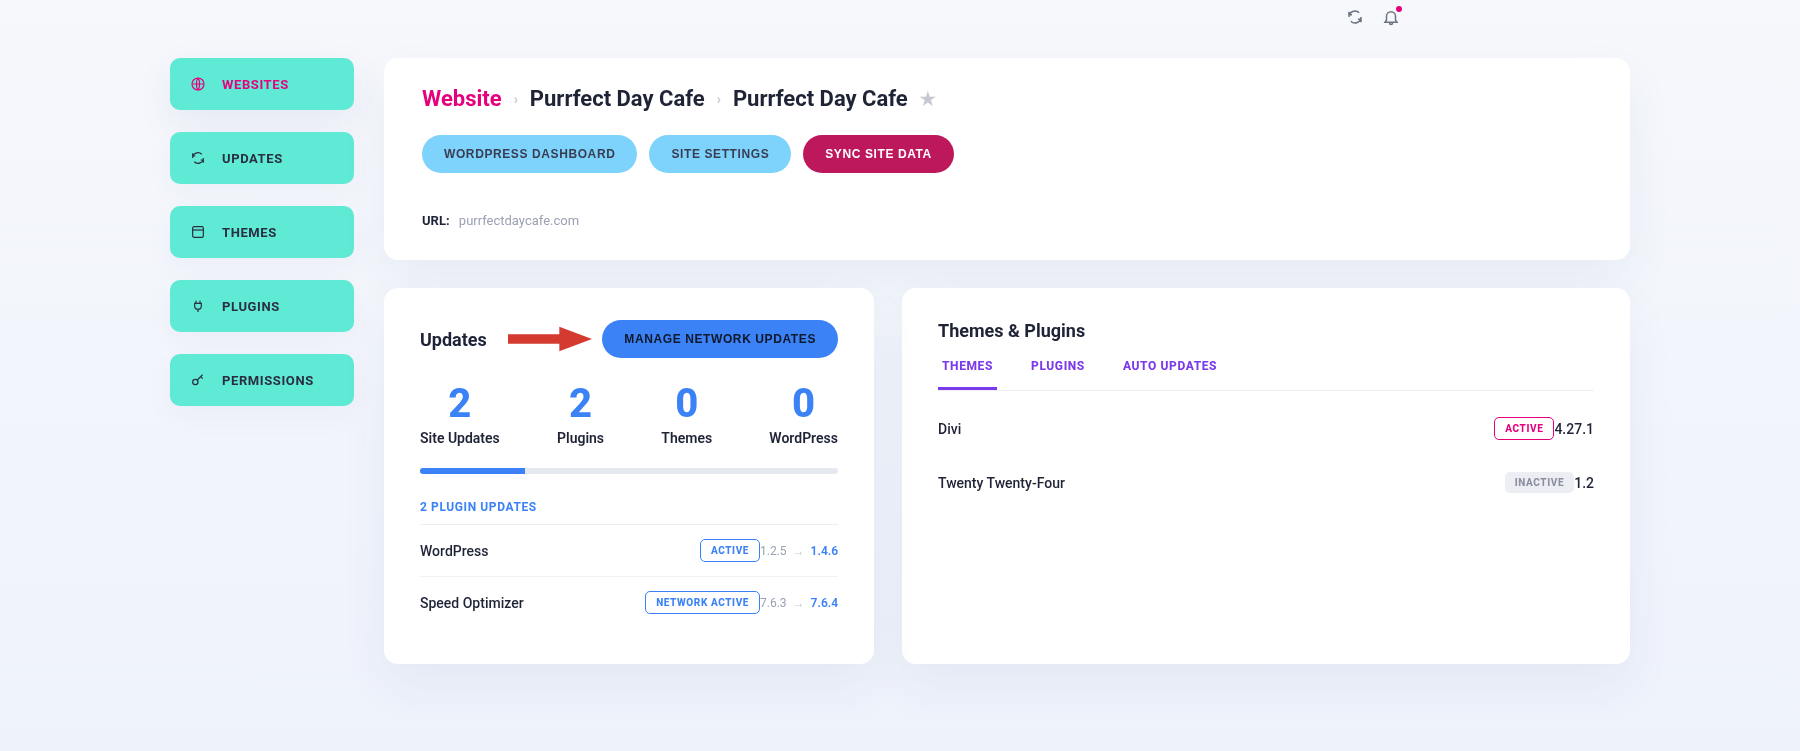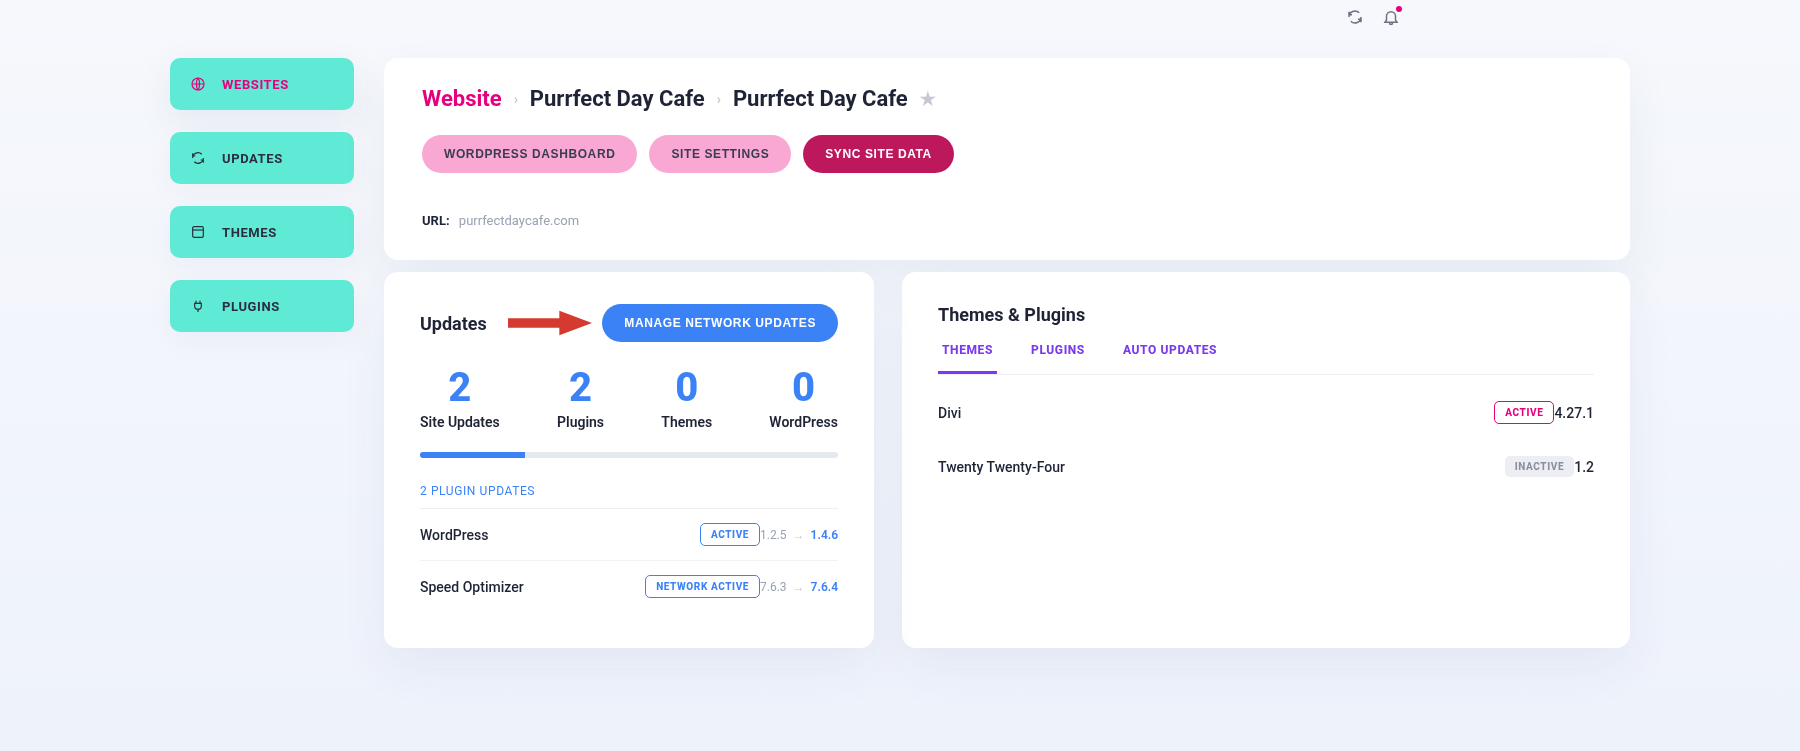--- a/index.html
+++ b/index.html
@@ -40,40 +40,40 @@
   font-weight: 700;
   letter-spacing: 0.6px;
   color: #2b2d42;
   cursor: pointer;
   box-shadow: 0 10px 30px rgba(40,60,120,0.04);
 }
 .side-card.active { color: #e6007e; box-shadow: 0 12px 36px rgba(40,60,120,0.08); }
 .side-card .s-icon { width: 16px; height: 16px; display:flex; align-items:center; justify-content:center; }
 .side-card .s-icon svg { width: 16px; height: 16px; stroke: currentColor; fill:none; stroke-width:1.8; }
 
-.main { flex: 1; display: flex; flex-direction: column; gap: 12px; }
+.main { flex: 1; display: flex; flex-direction: column; gap: 28px; }
 
 .header-card {
   background: #fff;
   border-radius: 14px;
   padding: 28px 38px 32px 38px;
   box-shadow: 0 20px 50px rgba(40,60,120,0.06);
 }
 .breadcrumb { display:flex; align-items:center; gap:12px; font-size: 22px; font-weight:700; color:#1f2336; }
 .breadcrumb .root { color:#e6007e; }
 .breadcrumb .chev { color:#c6c8d2; font-size:14px; }
 .breadcrumb .star { color:#c6c8d2; font-size:18px; }
 .header-actions { display:flex; gap:12px; margin-top:24px; }
 .pill-btn {
   border:none; border-radius: 24px; padding: 12px 22px;
   font-size: 12px; font-weight:700; letter-spacing:0.6px; cursor:pointer;
 }
-.pill-grey { background:#f9a8d4; color:#3a3d52; }
+.pill-grey { background:#7dd3fc; color:#3a3d52; }
 .pill-pink { background:#be185d; color:#fff; }
-.pill-blue { background:#3b82f6; color:#ffffff; }
+.pill-blue { background:#3b82f6; color:#0f172a; }
 .url-row { margin-top:40px; font-size:13px; color:#1f2336; }
 .url-row .val { color:#9aa1b3; margin-left:6px; }
 
 .panels { display:flex; gap:28px; }
 .panel {
   background:#fff; border-radius:14px; padding: 32px 36px 36px 36px;
   box-shadow: 0 20px 50px rgba(40,60,120,0.06);
 }
 .panel-updates { width: 490px; }
 .panel-themes { flex:1; }
@@ -81,21 +81,21 @@
 .panel-head { display:flex; align-items:center; justify-content:space-between; margin-bottom: 26px; }
 .panel-title { font-size:18px; font-weight:700; color:#1f2336; }
 
 .stats { display:flex; justify-content:space-between; text-align:center; margin-top:4px; }
 .stat .num { font-size:40px; font-weight:800; color:#3b82f6; line-height:1; }
 .stat .lbl { font-size:14px; font-weight:600; color:#1f2336; margin-top:6px; }
 
 .progress { height:6px; background:#e6e8ef; border-radius:4px; margin-top:22px; overflow:hidden; }
 .progress .bar { height:100%; background:#3b82f6; width:25%; }
 
-.subhead { font-size:12px; font-weight:400; letter-spacing:0.6px; color:#3b82f6; margin-top:26px; padding-bottom:10px; border-bottom:1px solid #eceef3; }
+.subhead { font-size:12px; font-weight:700; letter-spacing:0.6px; color:#3b82f6; margin-top:26px; padding-bottom:10px; border-bottom:1px solid #eceef3; }
 
 .row { display:flex; align-items:center; padding:14px 0; border-bottom:1px solid #f1f2f6; font-size:14px; }
 .row:last-child { border-bottom:none; }
 .row-name { flex:1; color:#1f2336; font-weight:500; }
 .badge { font-size:10px; font-weight:800; letter-spacing:0.6px; padding:5px 10px; border-radius:5px; }
 .badge-blue { border:1px solid #3b82f6; color:#3b82f6; }
 .badge-pink { border:1px solid #e6007e; color:#e6007e; }
 .badge-grey { background:#eceef3; color:#8b90a0; }
 .ver { margin-left:auto; display:flex; align-items:center; gap:6px; font-size:12px; }
 .ver .old { color:#9aa1b3; }
@@ -164,20 +164,29 @@
       <span>THEMES</span>
     </div>
     <div class="side-card">
       <span class="s-icon">
           <svg viewBox="0 0 24 24">
             <path d="M9 4v4M15 4v4M7 8h10v4a5 5 0 0 1-10 0zM12 17v4"></path>
           </svg>
         </span>
       <span>PLUGINS</span>
     </div>
+    <div class="side-card">
+      <span class="s-icon">
+          <svg viewBox="0 0 24 24">
+            <circle cx="8" cy="15" r="4"></circle>
+            <path d="M11 12l8-8M16 7l3 3"></path>
+          </svg>
+        </span>
+      <span>PERMISSIONS</span>
+    </div>
   </div>
 
   <div class="main">
 
     <div class="header-card">
       <div class="breadcrumb">
         <span class="root">Website</span>
         <span class="chev">›</span>
         <span>Purrfect Day Cafe</span>
         <span class="chev">›</span>

